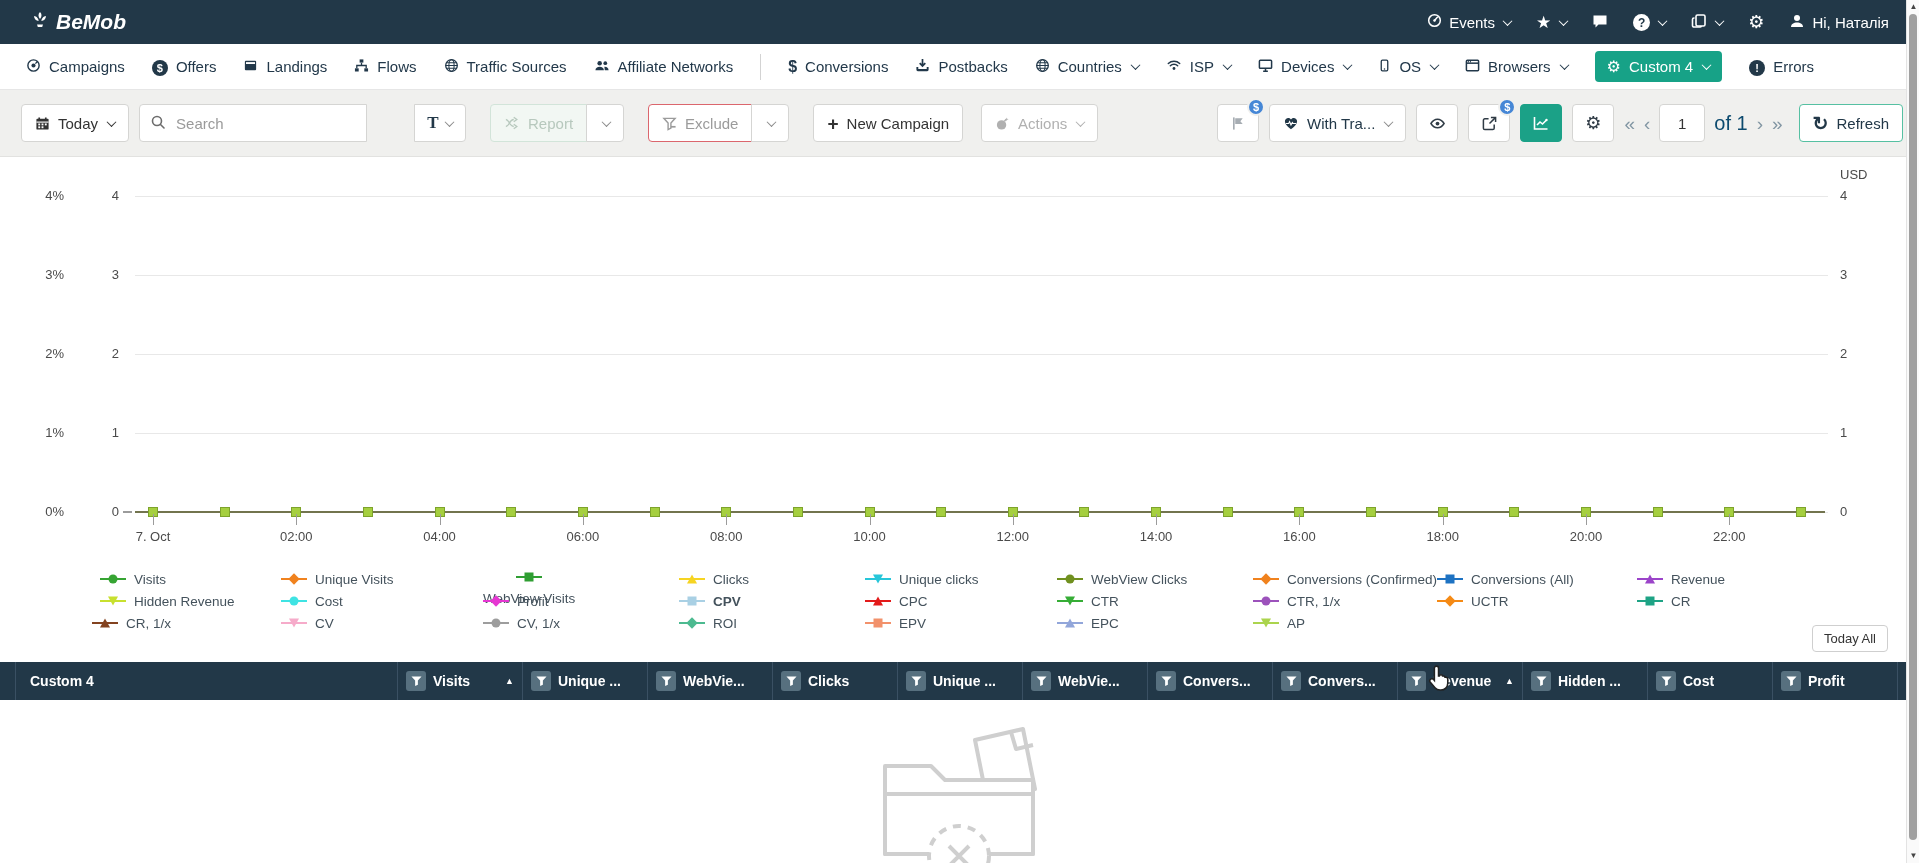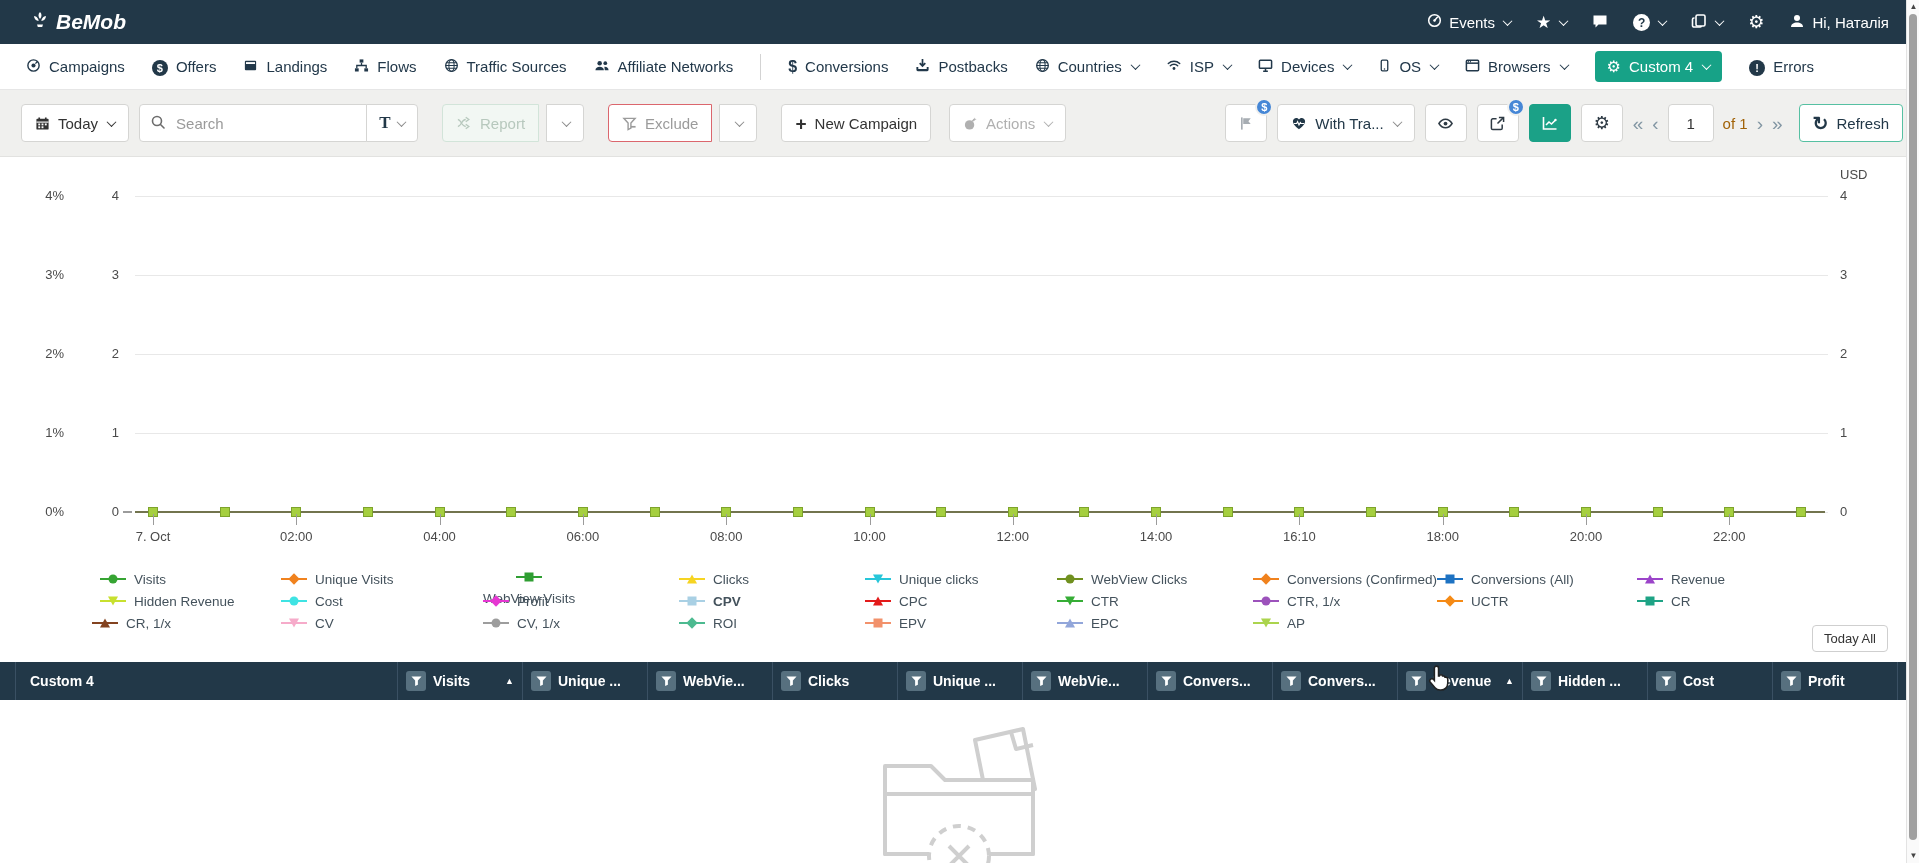--- a/index.html
+++ b/index.html
@@ -52,39 +52,39 @@
   .btn-group .chev-btn { border-radius:0 4px 4px 0; margin-left:-1px; width:38px;
                          justify-content:center; padding:0; color:#8a8a8a; }
   .btn-group .main-btn { border-radius:4px 0 0 4px; }
   .btn.report { background:#f2f7f3; border-color:#d2e4d9; color:#b7c8bd; }
   .btn.exclude { border-color:#db666d; color:#9b9b9b; }
   .btn.disabled { color:#b0b0b0; }
   .btn.chart-active { background:#1ba187; border-color:#1ba187; color:#fff; }
   .btn.refresh { border:1.5px solid #56c0a2; color:#223848; }
   .refresh-ic { font-size:19px; font-weight:bold; line-height:1; }
   .plus-glyph { font-size:19px; font-weight:bold; line-height:1; }
-  .search-wrap { display:flex; margin-left:10px; }
+  .search-wrap { display:flex; margin-left:10px;gap:48px; }
   .search-field { position:relative; width:228px; }
   .search-field input { width:100%; height:38px; border:1px solid #d5d5d3; border-radius:4px 0 0 4px;
                         padding:0 10px 0 36px; font-size:15px; color:#333; outline:none;
                         font-family:"Liberation Sans", sans-serif; background:#fff; }
   .search-field input::placeholder { color:#9a9a9a; }
   .search-ic { position:absolute; left:11px; top:10px; color:#6d6d6d; }
   .t-btn { border-radius:0 4px 4px 0; margin-left:-1px; width:52px; justify-content:center;
            padding:0; gap:5px; }
   .t-glyph { font-family:"Liberation Serif", serif; font-size:17px; font-weight:bold; color:#223848; }
   .badge { position:absolute; top:-7px; right:-7px; width:18px; height:18px; border-radius:50%;
            background:#4687d6; color:#fff; font-size:11px; font-weight:bold; display:flex;
-           align-items:center; justify-content:center; border:2px solid #f0f0ee; } .ml18{margin-left:18px;} .ml24{margin-left:24px;gap:8px;}
+           align-items:center; justify-content:center; border:2px solid #f0f0ee; } .ml18{margin-left:18px;} .ml24{margin-left:24px;}
   .pager { display:flex; align-items:center; gap:9px; margin-left:14px; margin-right:6px; }
   .pg-ar { color:#8296a3; font-size:19px; cursor:pointer; line-height:1; user-select:none; }
   .page-input { width:46px; height:38px; border:1px solid #d5d5d3; border-radius:4px;
                 text-align:center; font-size:15px; color:#333; outline:none;
                 font-family:"Liberation Sans", sans-serif; }
-  .of-label { font-size:15px; color:#a16207;text-align:right; }
+  .of-label { font-size:20px; color:#0c4a6e;text-align:right; }
   .tb-right > * { margin-left:10px; }
 
   
   .chart-area { position:relative; height:400px; background:#fff; }
   .gridline { position:absolute; height:1px; background:#e8e8e8; }
   .axis-label { position:absolute; font-size:13px; color:#4a4a4a; height:16px; line-height:16px; }
   .axis-label.r { text-align:right; }
   .zero-line { position:absolute; height:2px; background:#72744e; }
   .zero-marker { position:absolute; width:10px; height:10px; background:#a5cf3f; border:1px solid #7da32b; }
   .x-tick { position:absolute; width:1px; height:11px; background:#9b9b9b; }
@@ -508,21 +508,21 @@
       <div class="x-label" style="left: 537.9px; top: 372px;">06:00</div>
       <div class="x-tick" style="left: 726.2px; top: 357px;"></div>
       <div class="x-label" style="left: 681.2px; top: 372px;">08:00</div>
       <div class="x-tick" style="left: 869.5px; top: 357px;"></div>
       <div class="x-label" style="left: 824.5px; top: 372px;">10:00</div>
       <div class="x-tick" style="left: 1012.8px; top: 357px;"></div>
       <div class="x-label" style="left: 967.8px; top: 372px;">12:00</div>
       <div class="x-tick" style="left: 1156.1px; top: 357px;"></div>
       <div class="x-label" style="left: 1111.1px; top: 372px;">14:00</div>
       <div class="x-tick" style="left: 1299.4px; top: 357px;"></div>
-      <div class="x-label" style="left: 1254.4px; top: 372px;">16:10</div>
+      <div class="x-label" style="left: 1254.4px; top: 372px;">16:00</div>
       <div class="x-tick" style="left: 1442.7px; top: 357px;"></div>
       <div class="x-label" style="left: 1397.7px; top: 372px;">18:00</div>
       <div class="x-tick" style="left: 1586px; top: 357px;"></div>
       <div class="x-label" style="left: 1541px; top: 372px;">20:00</div>
       <div class="x-tick" style="left: 1729.3px; top: 357px;"></div>
       <div class="x-label" style="left: 1684.3px; top: 372px;">22:00</div>
     </section>
 
   <section class="legend-area">
     <div id="legendItems">

